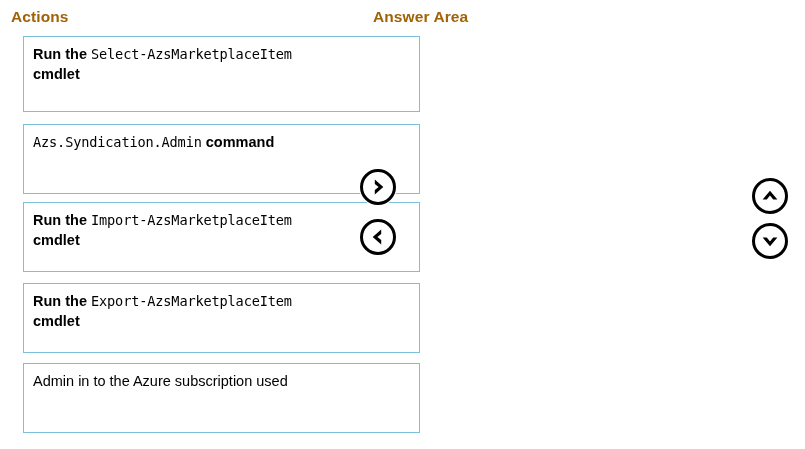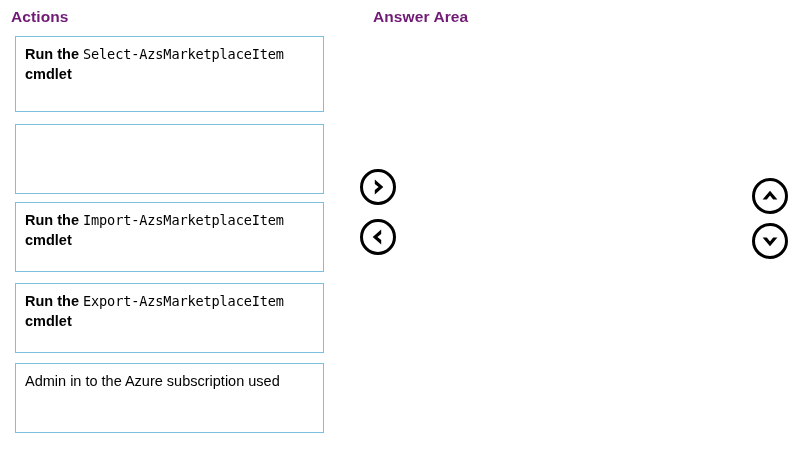--- a/index.html
+++ b/index.html
@@ -23,37 +23,37 @@
     height: 449px;
   }
 
   
   .col-header {
     position: absolute;
     font-family: "Liberation Sans", sans-serif;
     font-weight: bold;
     font-size: 15.5px;
     letter-spacing: 0.1px;
-    color: #701a75;
+    color: #a16207;
     white-space: nowrap;
   }
   #actions-header { left: 11px; top: 8px; }
   #answer-header  { left: 373px; top: 8px; }
 
   
   .actions-col {
     position: absolute;
     left: 11px;
     top: 36px;
     width: 333px;
   }
   .action-card {
     position: absolute;
-    left: 4px;
-    width: 309px;
+    left: 12px;
+    width: 397px;
     box-sizing: border-box;
     border: 1px solid #7cc0dd;
     background: #ffffff;
     padding: 7px 8px 7px 9px;
     font-size: 14.5px;
     line-height: 20px;
     color: #000000;
   }
   .action-card .ln { display: block; white-space: nowrap; }
   .b  { font-family: "Liberation Sans", sans-serif; font-weight: bold; }
@@ -110,20 +110,21 @@
   <div id="answer-header" class="col-header">Answer Area</div>
 
   <div class="actions-col">
 
     <div id="card-0" class="action-card">
       <span class="ln"><span class="b">Run the </span><span class="mono">Select-AzsMarketplaceItem</span></span>
       <span class="ln b">cmdlet</span>
     </div>
 
     <div id="card-1" class="action-card">
+      <span class="ln"><span class="mono">Azs.Syndication.Admin</span><span class="b"> command</span></span>
     </div>
 
     <div id="card-2" class="action-card">
       <span class="ln"><span class="b">Run the </span><span class="mono">Import-AzsMarketplaceItem</span></span>
       <span class="ln b">cmdlet</span>
     </div>
 
     <div id="card-3" class="action-card">
       <span class="ln"><span class="b">Run the </span><span class="mono">Export-AzsMarketplaceItem</span></span>
       <span class="ln b">cmdlet</span>

